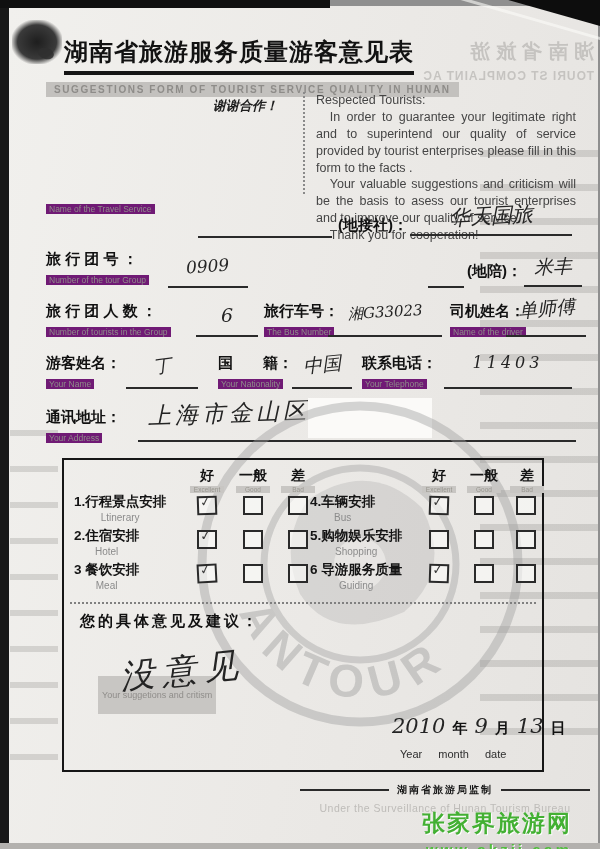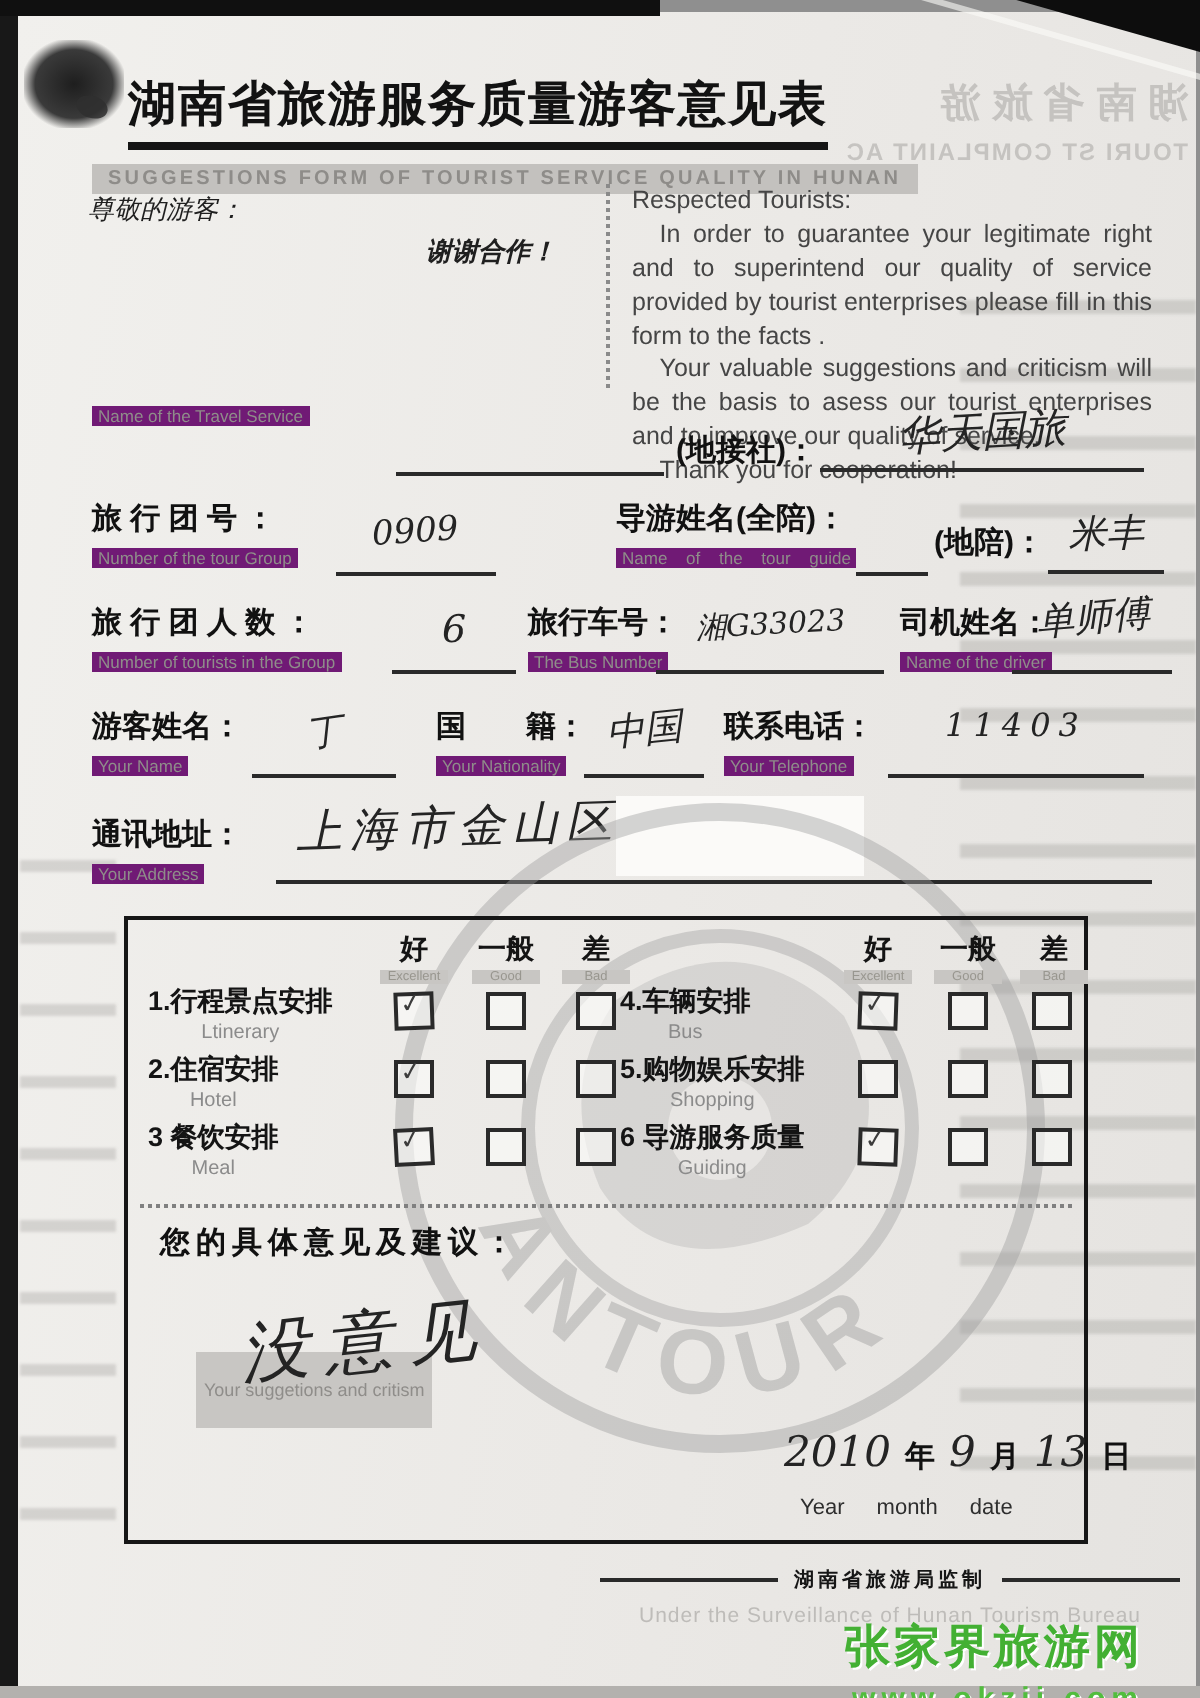--- a/index.html
+++ b/index.html
@@ -109,21 +109,20 @@
 
   <div class="bleed" style="right:6px;top:38px;width:230px;">
     <div class="zh">湖南省旅游</div>
     <div class="en">TOURI ST COMPLAINT AC</div>
   </div>
 
   <div class="title">湖南省旅游服务质量游客意见表</div>
   <div class="subtitle">SUGGESTIONS FORM OF TOURIST SERVICE QUALITY IN HUNAN</div>
 
   <div class="intro-zh">
-    <div>尊敬的游客：</div>
     <div class="thanks">谢谢合作！</div>
   </div>
   <div class="intro-divider"></div>
   <div class="intro-en">
     <div>Respected Tourists:</div>
     <div class="p">In order to guarantee your legitimate right and to superintend our quality of service provided by tourist enterprises please fill in this form to the facts .</div>
     <div class="p">Your valuable suggestions and criticism will be the basis to asess our tourist enterprises and to improve our quality of service.</div>
     <div class="p">Thank you for cooperation!</div>
   </div>
 
@@ -135,24 +134,20 @@
   <div class="write" style="left:410px;top:202px;width:162px;height:32px;">
     <span class="hand" style="font-size:21px;transform:rotate(-3deg);">华天国旅</span>
   </div>
 
   <div class="flabel" style="left:46px;top:250px;">
     <div class="zh">旅 行 团 号 ：</div>
     <div class="en">Number of the tour Group</div>
   </div>
   <div class="write" style="left:168px;top:256px;width:80px;height:30px;">
     <span class="hand" style="font-size:17px;transform:rotate(-4deg);">0909</span>
-  </div>
-  <div class="flabel" style="left:308px;top:250px;">
-    <div class="zh">导游姓名(全陪)：</div>
-    <div class="en" style="word-spacing:7px;">Name of the tour guide</div>
   </div>
   <div class="write" style="left:428px;top:262px;width:36px;height:24px;"></div>
   <div class="inlinelabel" style="left:467px;top:262px;">(地陪)：</div>
   <div class="write" style="left:524px;top:254px;width:58px;height:31px;">
     <span class="hand" style="font-size:19px;transform:rotate(-2deg);">米丰</span>
   </div>
 
   <div class="flabel" style="left:46px;top:302px;">
     <div class="zh">旅 行 团 人 数 ：</div>
     <div class="en">Number of tourists in the Group</div>

